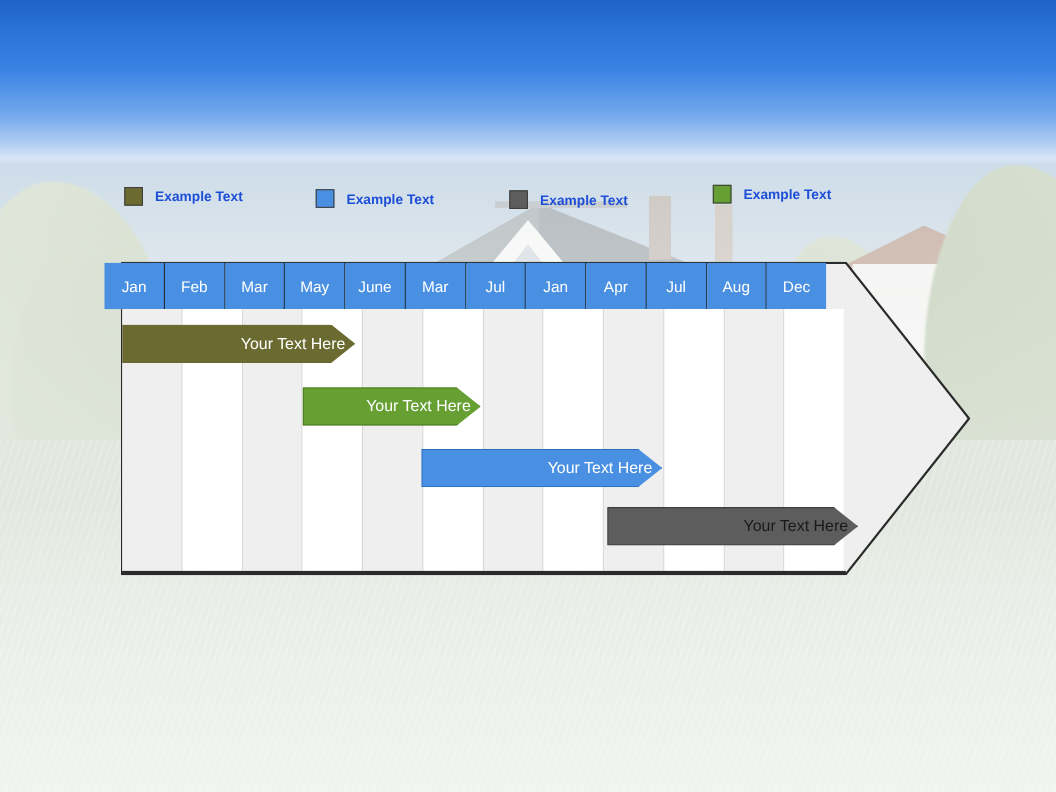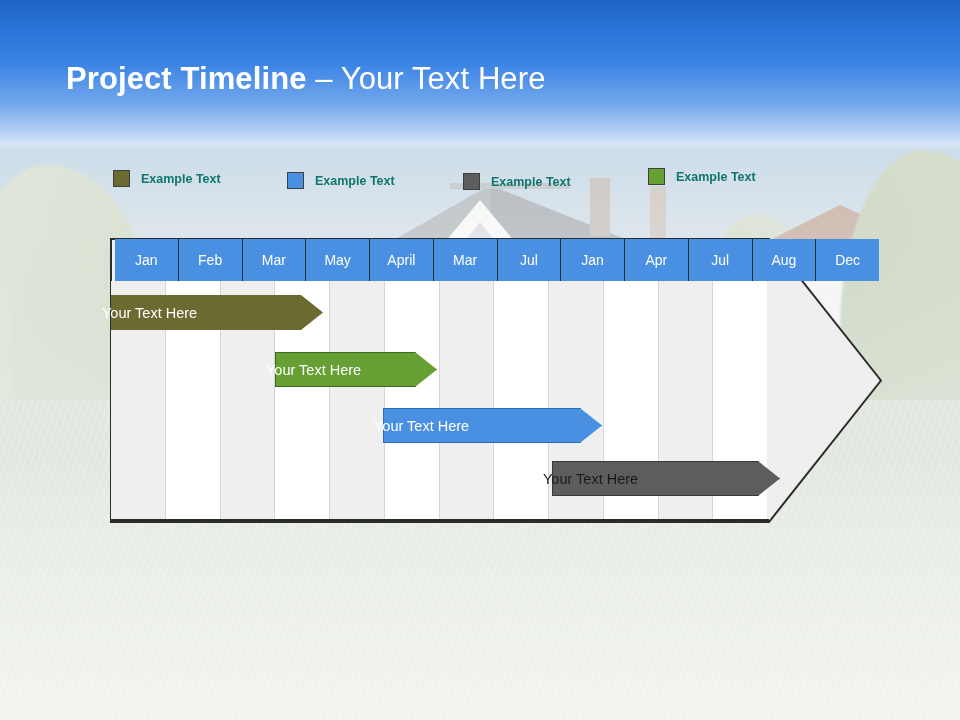--- a/index.html
+++ b/index.html
@@ -142,21 +142,21 @@
 
   
   .legend { position: absolute; left: 0; top: 0; width: 960px; height: 0; }
   .legend-item { position: absolute; display: flex; align-items: center; }
   .swatch {
     width: 17px; height: 17px; border: 1px solid #3f3f3f;
     flex: 0 0 auto;
   }
   .legend-label {
     margin-left: 11px; font-size: 12.5px; font-weight: bold;
-    color: #0f766e; white-space: nowrap;
+    color: #1d4ed8; white-space: nowrap;
   }
 
   .lg0 { left: 113px; top: 170px; }
   .lg1 { left: 287px; top: 172px; }
   .lg2 { left: 463px; top: 173px; }
   .lg3 { left: 648px; top: 168px; }
 
   .arrow-bg {
     position: absolute; left: 110px; top: 238px;
     width: 770px; height: 283px;
@@ -165,22 +165,22 @@
     clip-path: polygon(0 0, 658px 0, 770px 141.5px, 658px 283px, 0 283px);
     -webkit-clip-path: polygon(0 0, 658px 0, 770px 141.5px, 658px 283px, 0 283px);
   }
   .arrow-outline {
     position: absolute; left: 110px; top: 238px;
     width: 772px; height: 285px;
     pointer-events: none;
   }
 
   .months {
-    position: absolute; left: 115px; top: 239px;
-    width: 764px; height: 42px; display: flex;
+    position: absolute; left: 95px; top: 239px;
+    width: 656px; height: 42px; display: flex;
   }
   .month {
     flex: 1 1 0; height: 42px; background: #4a90e2;
     border-right: 1px solid #1e2b38;
     display: flex; align-items: center; justify-content: center;
     color: #ffffff; font-size: 14px;
   }
   .month:first-child { border-left: 0; }
   .month:last-child  { border-right: 0; }
 
@@ -194,21 +194,21 @@
   .stripe:last-child { border-right: 0; }
 
   .bottom-rule {
     position: absolute; left: 110px; top: 519px; width: 659px; height: 3px;
     background: #2b2b2b;
   }
 
   
   .bar {
     position: absolute;
-    display: flex; align-items: center; justify-content: flex-start;
+    display: flex; align-items: center; justify-content: flex-end;
     font-size: 14.5px; white-space: nowrap;
   }
   .bar .bar-label { position: relative; left: -9px; }
 
   .bar-shape {
     position: absolute; inset: 0;
     clip-path: polygon(0 0, calc(100% - 22px) 0, 100% 50%, calc(100% - 22px) 100%, 0 100%);
     -webkit-clip-path: polygon(0 0, calc(100% - 22px) 0, 100% 50%, calc(100% - 22px) 100%, 0 100%);
   }
 
@@ -245,23 +245,20 @@
     <div class="gable"></div>
     <div class="gable-inner"></div>
     <div class="chimney-a"></div>
     <div class="chimney-b"></div>
     <div class="tree tree-r1"></div>
     <div class="lawn"></div>
     <div class="veil"></div>
   </div>
 
   <div class="banner"></div>
-  <div class="title">
-    <span class="strong">Project Timeline</span><span class="light"> – Your Text Here</span>
-  </div>
 
   <div class="legend">
 
     <div class="legend-item lg0">
       <span class="swatch" style="background:#6b6a30"></span>
       <span class="legend-label">Example Text</span>
     </div>
 
     <div class="legend-item lg1">
       <span class="swatch" style="background:#4a90e2"></span>
@@ -284,21 +281,21 @@
 
   <svg class="arrow-outline" viewBox="0 0 772 285">
     <polygon points="1,1 659,1 771,142.5 659,284 1,284" fill="none" stroke="#2b2b2b" stroke-width="2"></polygon>
   </svg>
 
   <div class="months">
     <div class="month">Jan</div>
     <div class="month">Feb</div>
     <div class="month">Mar</div>
     <div class="month">May</div>
-    <div class="month">April</div>
+    <div class="month">June</div>
     <div class="month">Mar</div>
     <div class="month">Jul</div>
     <div class="month">Jan</div>
     <div class="month">Apr</div>
     <div class="month">Jul</div>
     <div class="month">Aug</div>
     <div class="month">Dec</div>
   </div>
 
   <div class="stripes">

